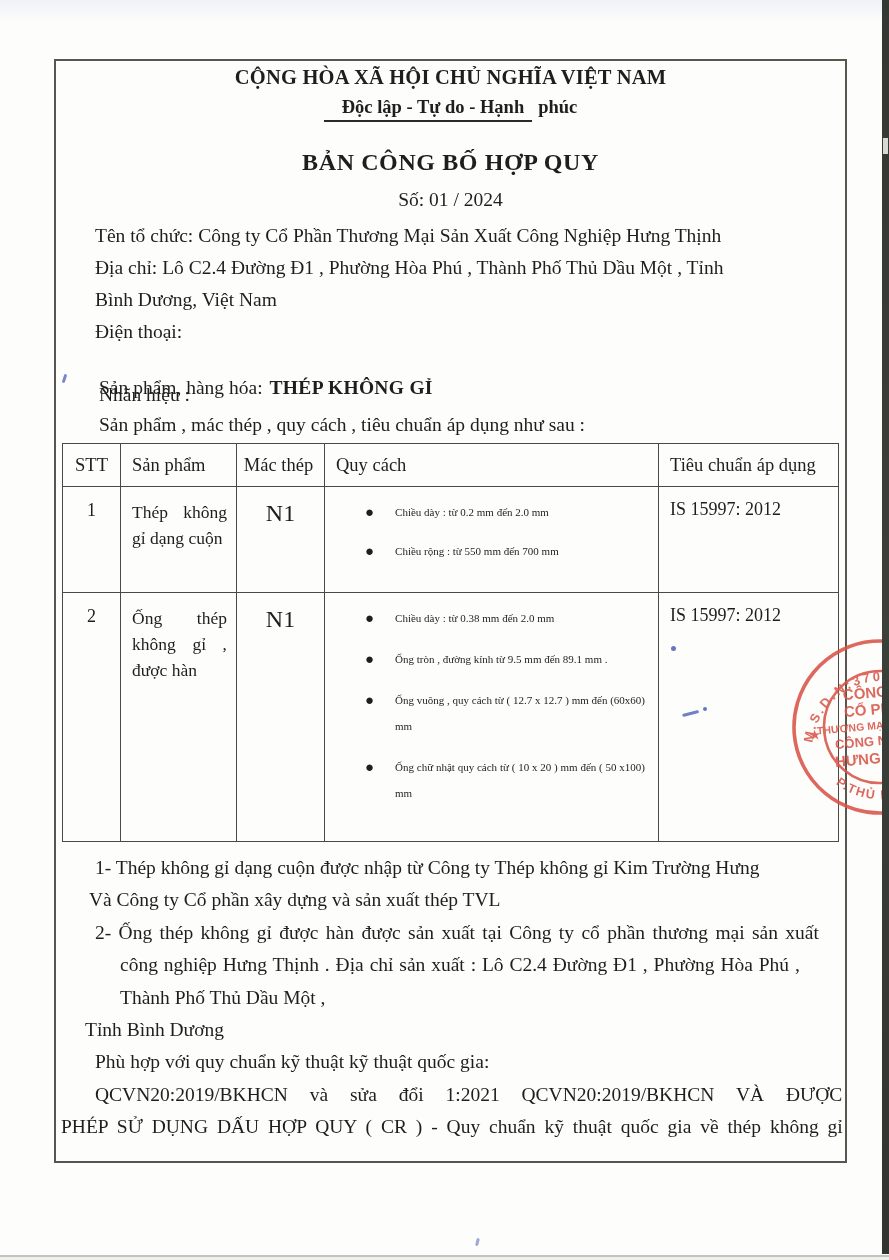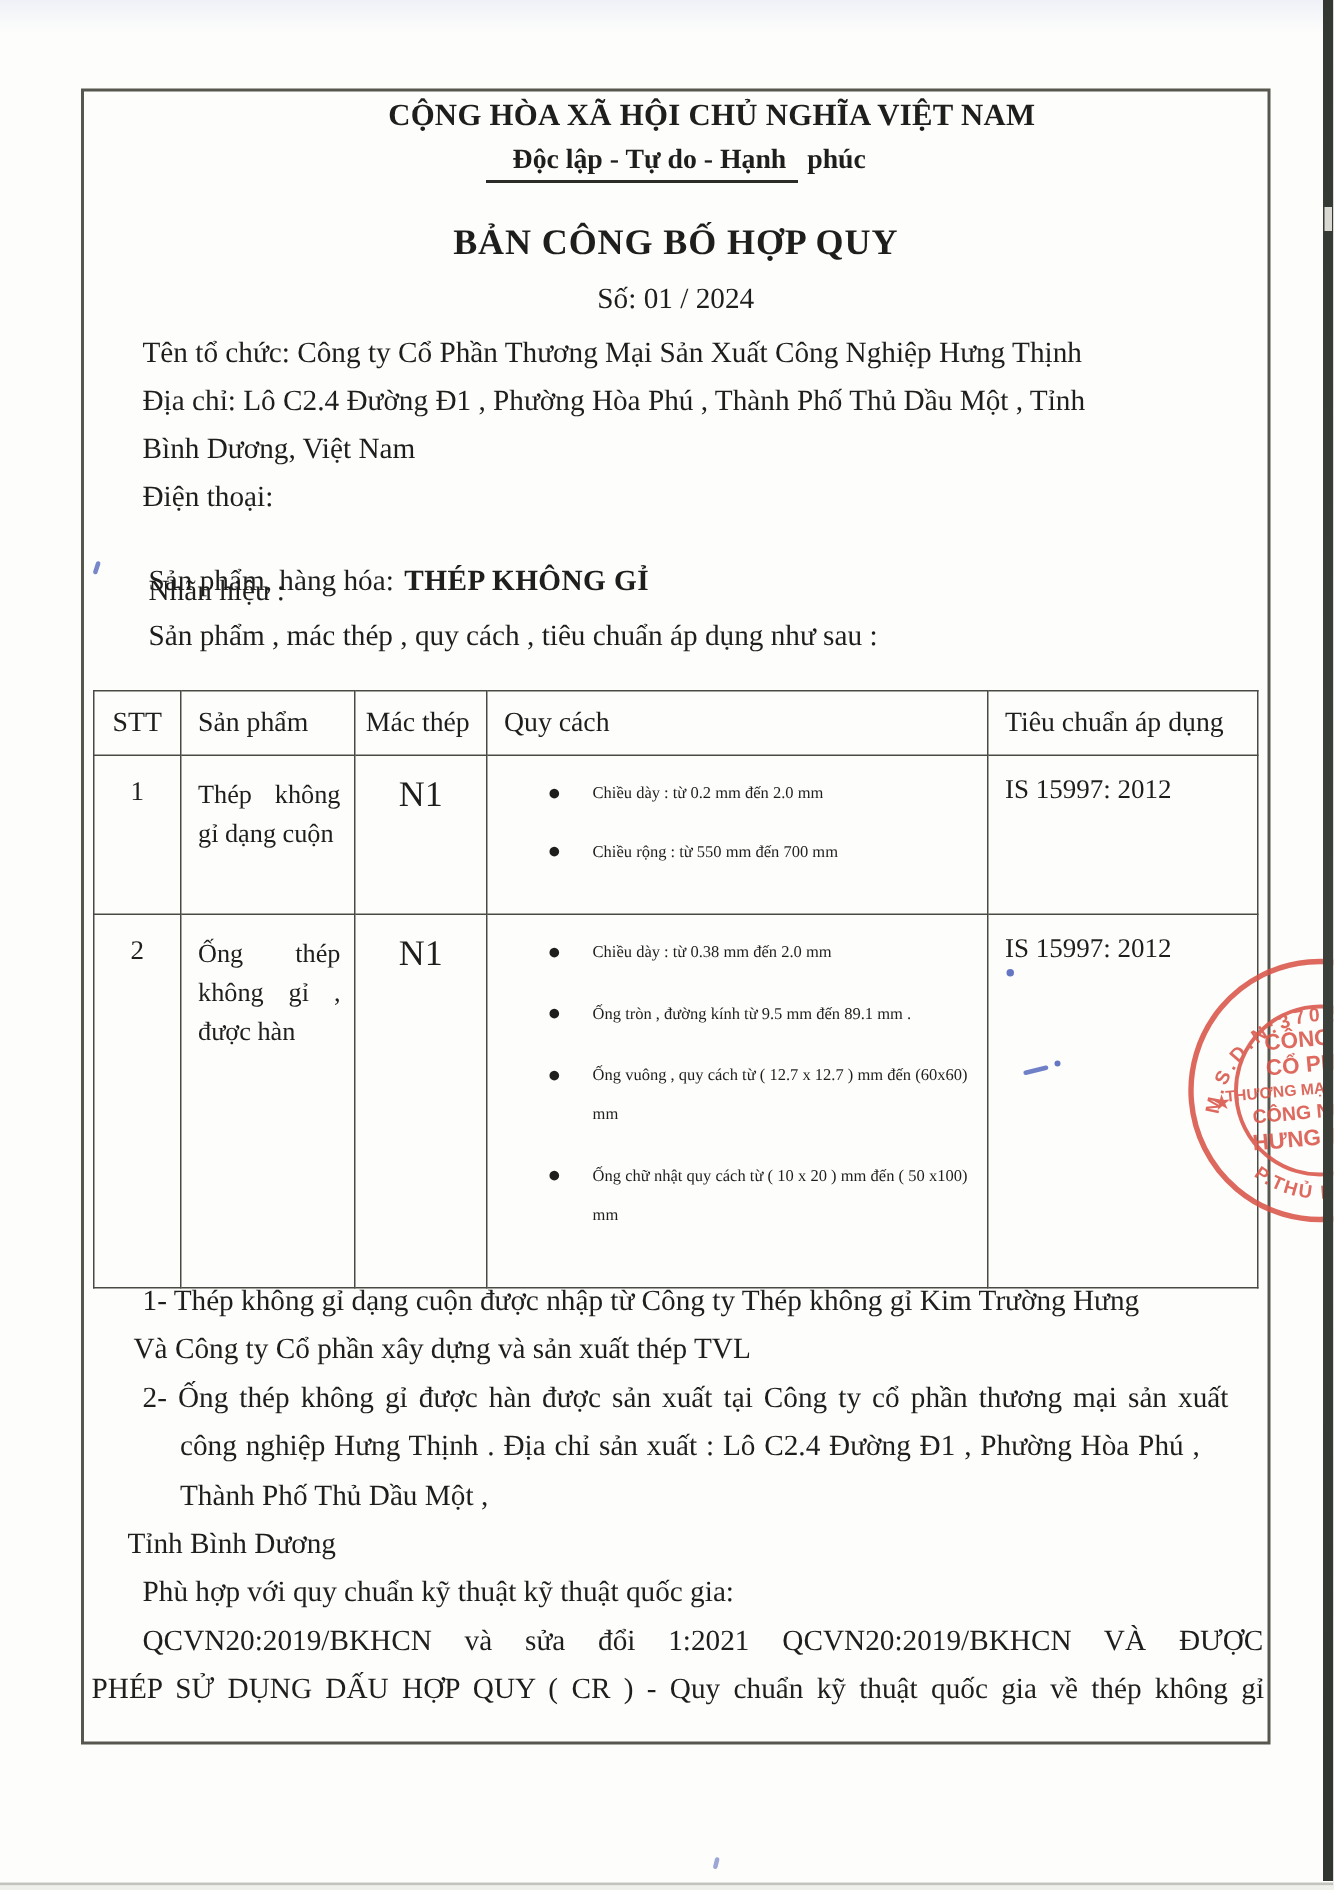--- a/index.html
+++ b/index.html
@@ -9,38 +9,38 @@
     font-family:"Liberation Serif","DejaVu Serif",serif;
     color:#1e1e1c;
   }
   .page::before{ content:""; position:absolute; left:0; top:0; right:0; height:22px;
     background:linear-gradient(#eef1f7, rgba(253,253,251,0)); pointer-events:none; }
 
   .frame { position:absolute; left:54px; top:59px; width:789px; height:1100px;
     border:2px solid #57574f; }
 
   .ctr { position:absolute; left:54px; width:793px; text-align:center; }
-  .nat-1 { top:66px; font-weight:bold; font-size:20.5px; letter-spacing:.2px;margin-left:24px; }
+  .nat-1 { top:66px; font-weight:bold; font-size:20.5px; letter-spacing:.2px; }
   .motto { top:97px; font-weight:bold; font-size:18.5px; }
   .motto .u { display:inline-block; border-bottom:2.5px solid #2b2b28; padding:0 8px 2px 18px; }
   .motto .tail { padding-left:6px; }
   .doc-title { top:149px; font-weight:bold; font-size:24px; letter-spacing:.6px; }
   .doc-no { top:189px; font-size:19.5px; }
 
   .p { position:absolute; left:95px; width:720px; font-size:19.5px; line-height:32px; }
   .line { white-space:nowrap; }
   #p-name { top:220px; }
   #p-addr { top:252px; }
   #p-phone { top:316px; }
   #p-prod { top:348px; left:99px;margin-top:24px; }
   #p-prod b { margin-left:7px; letter-spacing:.3px; }
   #p-brand { top:379px; left:99px; }
   #p-intro { top:409px; left:99px; }
 
-  table.spec { position:absolute; left:62px; top:460px; width:776px;
+  table.spec { position:absolute; left:62px; top:443px; width:776px;
     border-collapse:collapse; table-layout:fixed; }
   table.spec th, table.spec td { border:1.7px solid #4a4a44; }
   table.spec th { height:42px; font-weight:normal; font-size:18.5px; text-align:left;
     padding:0 4px 0 11px; }
   table.spec th.c { text-align:center; padding:0; }
   td.stt { text-align:center; vertical-align:top; padding-top:13px; font-size:18px; }
   td.sp  { vertical-align:top; text-align:justify; padding:12px 9px 0 11px;
            font-size:17.5px; line-height:26px; }
   td.mt  { text-align:center; vertical-align:top; padding-top:13px; font-size:24px; }
   td.qc  { vertical-align:top; padding:8px 13px 0 0; }

